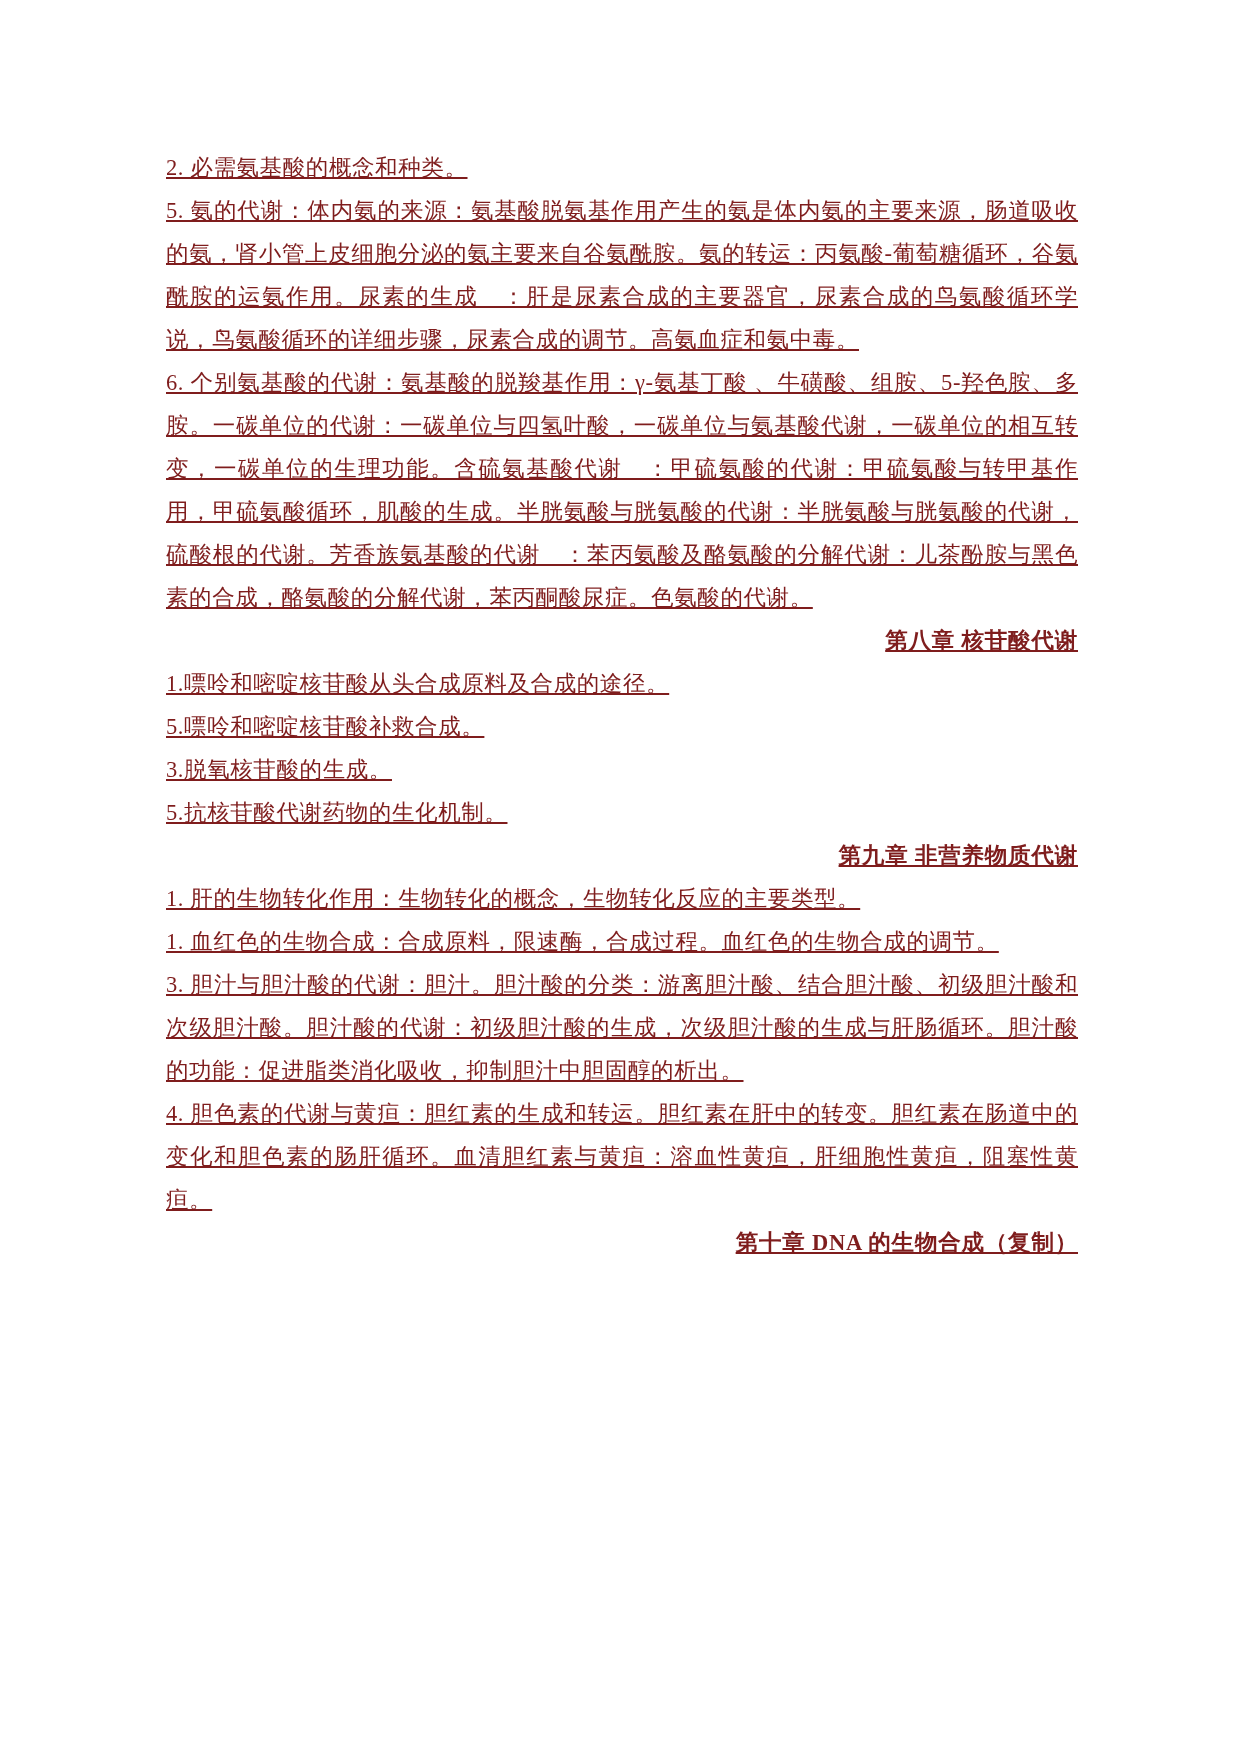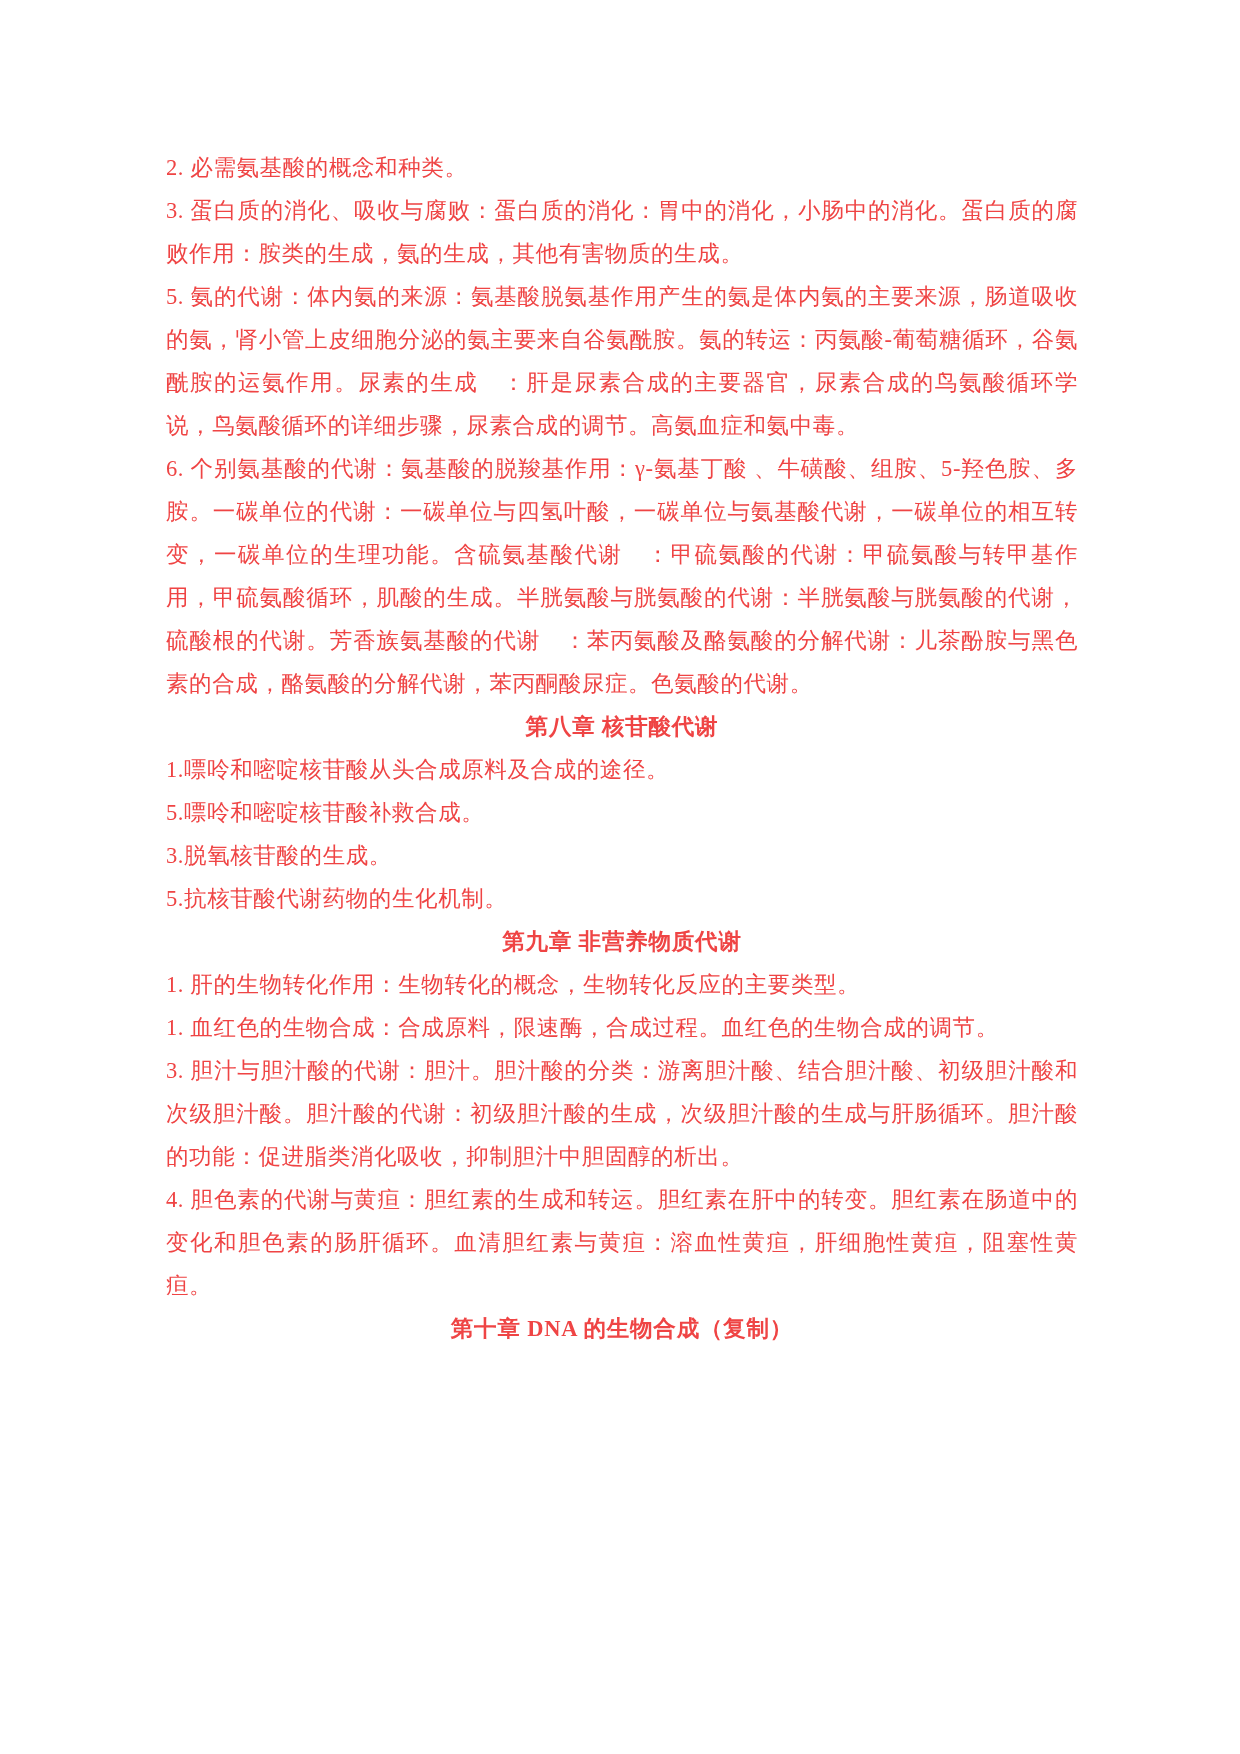--- a/index.html
+++ b/index.html
@@ -22,35 +22,35 @@
     top: 146px;
     width: 912px;
   }
   .block {
     font-size: 22.5px;
     line-height: 43px;
     letter-spacing: 0.6px;
     text-align: justify;
     text-justify: inter-ideograph;
     word-break: break-all;
-    color: #ef4444;
+    color: #7f1d1d;
+    text-decoration: underline;
   }
   .block.heading {
     font-weight: 700;
-    text-align: center;
+    text-align: right;
     letter-spacing: 0.8px;
   }
 </style>
 </head>
 <body>
 
 <div class="page">
   <div class="doc-body">
       <div class="block item">2. 必需氨基酸的概念和种类。</div>
-      <div class="block item">3. 蛋白质的消化、吸收与腐败：蛋白质的消化：胃中的消化，小肠中的消化。蛋白质的腐败作用：胺类的生成，氨的生成，其他有害物质的生成。</div>
       <div class="block item">5. 氨的代谢：体内氨的来源：氨基酸脱氨基作用产生的氨是体内氨的主要来源，肠道吸收的氨，肾小管上皮细胞分泌的氨主要来自谷氨酰胺。氨的转运：丙氨酸-葡萄糖循环，谷氨酰胺的运氨作用。尿素的生成　：肝是尿素合成的主要器官，尿素合成的鸟氨酸循环学说，鸟氨酸循环的详细步骤，尿素合成的调节。高氨血症和氨中毒。</div>
       <div class="block item">6. 个别氨基酸的代谢：氨基酸的脱羧基作用：γ-氨基丁酸 、牛磺酸、组胺、5-羟色胺、多胺。一碳单位的代谢：一碳单位与四氢叶酸，一碳单位与氨基酸代谢，一碳单位的相互转变，一碳单位的生理功能。含硫氨基酸代谢　：甲硫氨酸的代谢：甲硫氨酸与转甲基作用，甲硫氨酸循环，肌酸的生成。半胱氨酸与胱氨酸的代谢：半胱氨酸与胱氨酸的代谢，硫酸根的代谢。芳香族氨基酸的代谢　：苯丙氨酸及酪氨酸的分解代谢：儿茶酚胺与黑色素的合成，酪氨酸的分解代谢，苯丙酮酸尿症。色氨酸的代谢。</div>
       <div class="block heading">第八章 核苷酸代谢</div>
       <div class="block item">1.嘌呤和嘧啶核苷酸从头合成原料及合成的途径。</div>
       <div class="block item">5.嘌呤和嘧啶核苷酸补救合成。</div>
       <div class="block item">3.脱氧核苷酸的生成。</div>
       <div class="block item">5.抗核苷酸代谢药物的生化机制。</div>
       <div class="block heading">第九章 非营养物质代谢</div>
       <div class="block item">1. 肝的生物转化作用：生物转化的概念，生物转化反应的主要类型。</div>
       <div class="block item">1. 血红色的生物合成：合成原料，限速酶，合成过程。血红色的生物合成的调节。</div>

